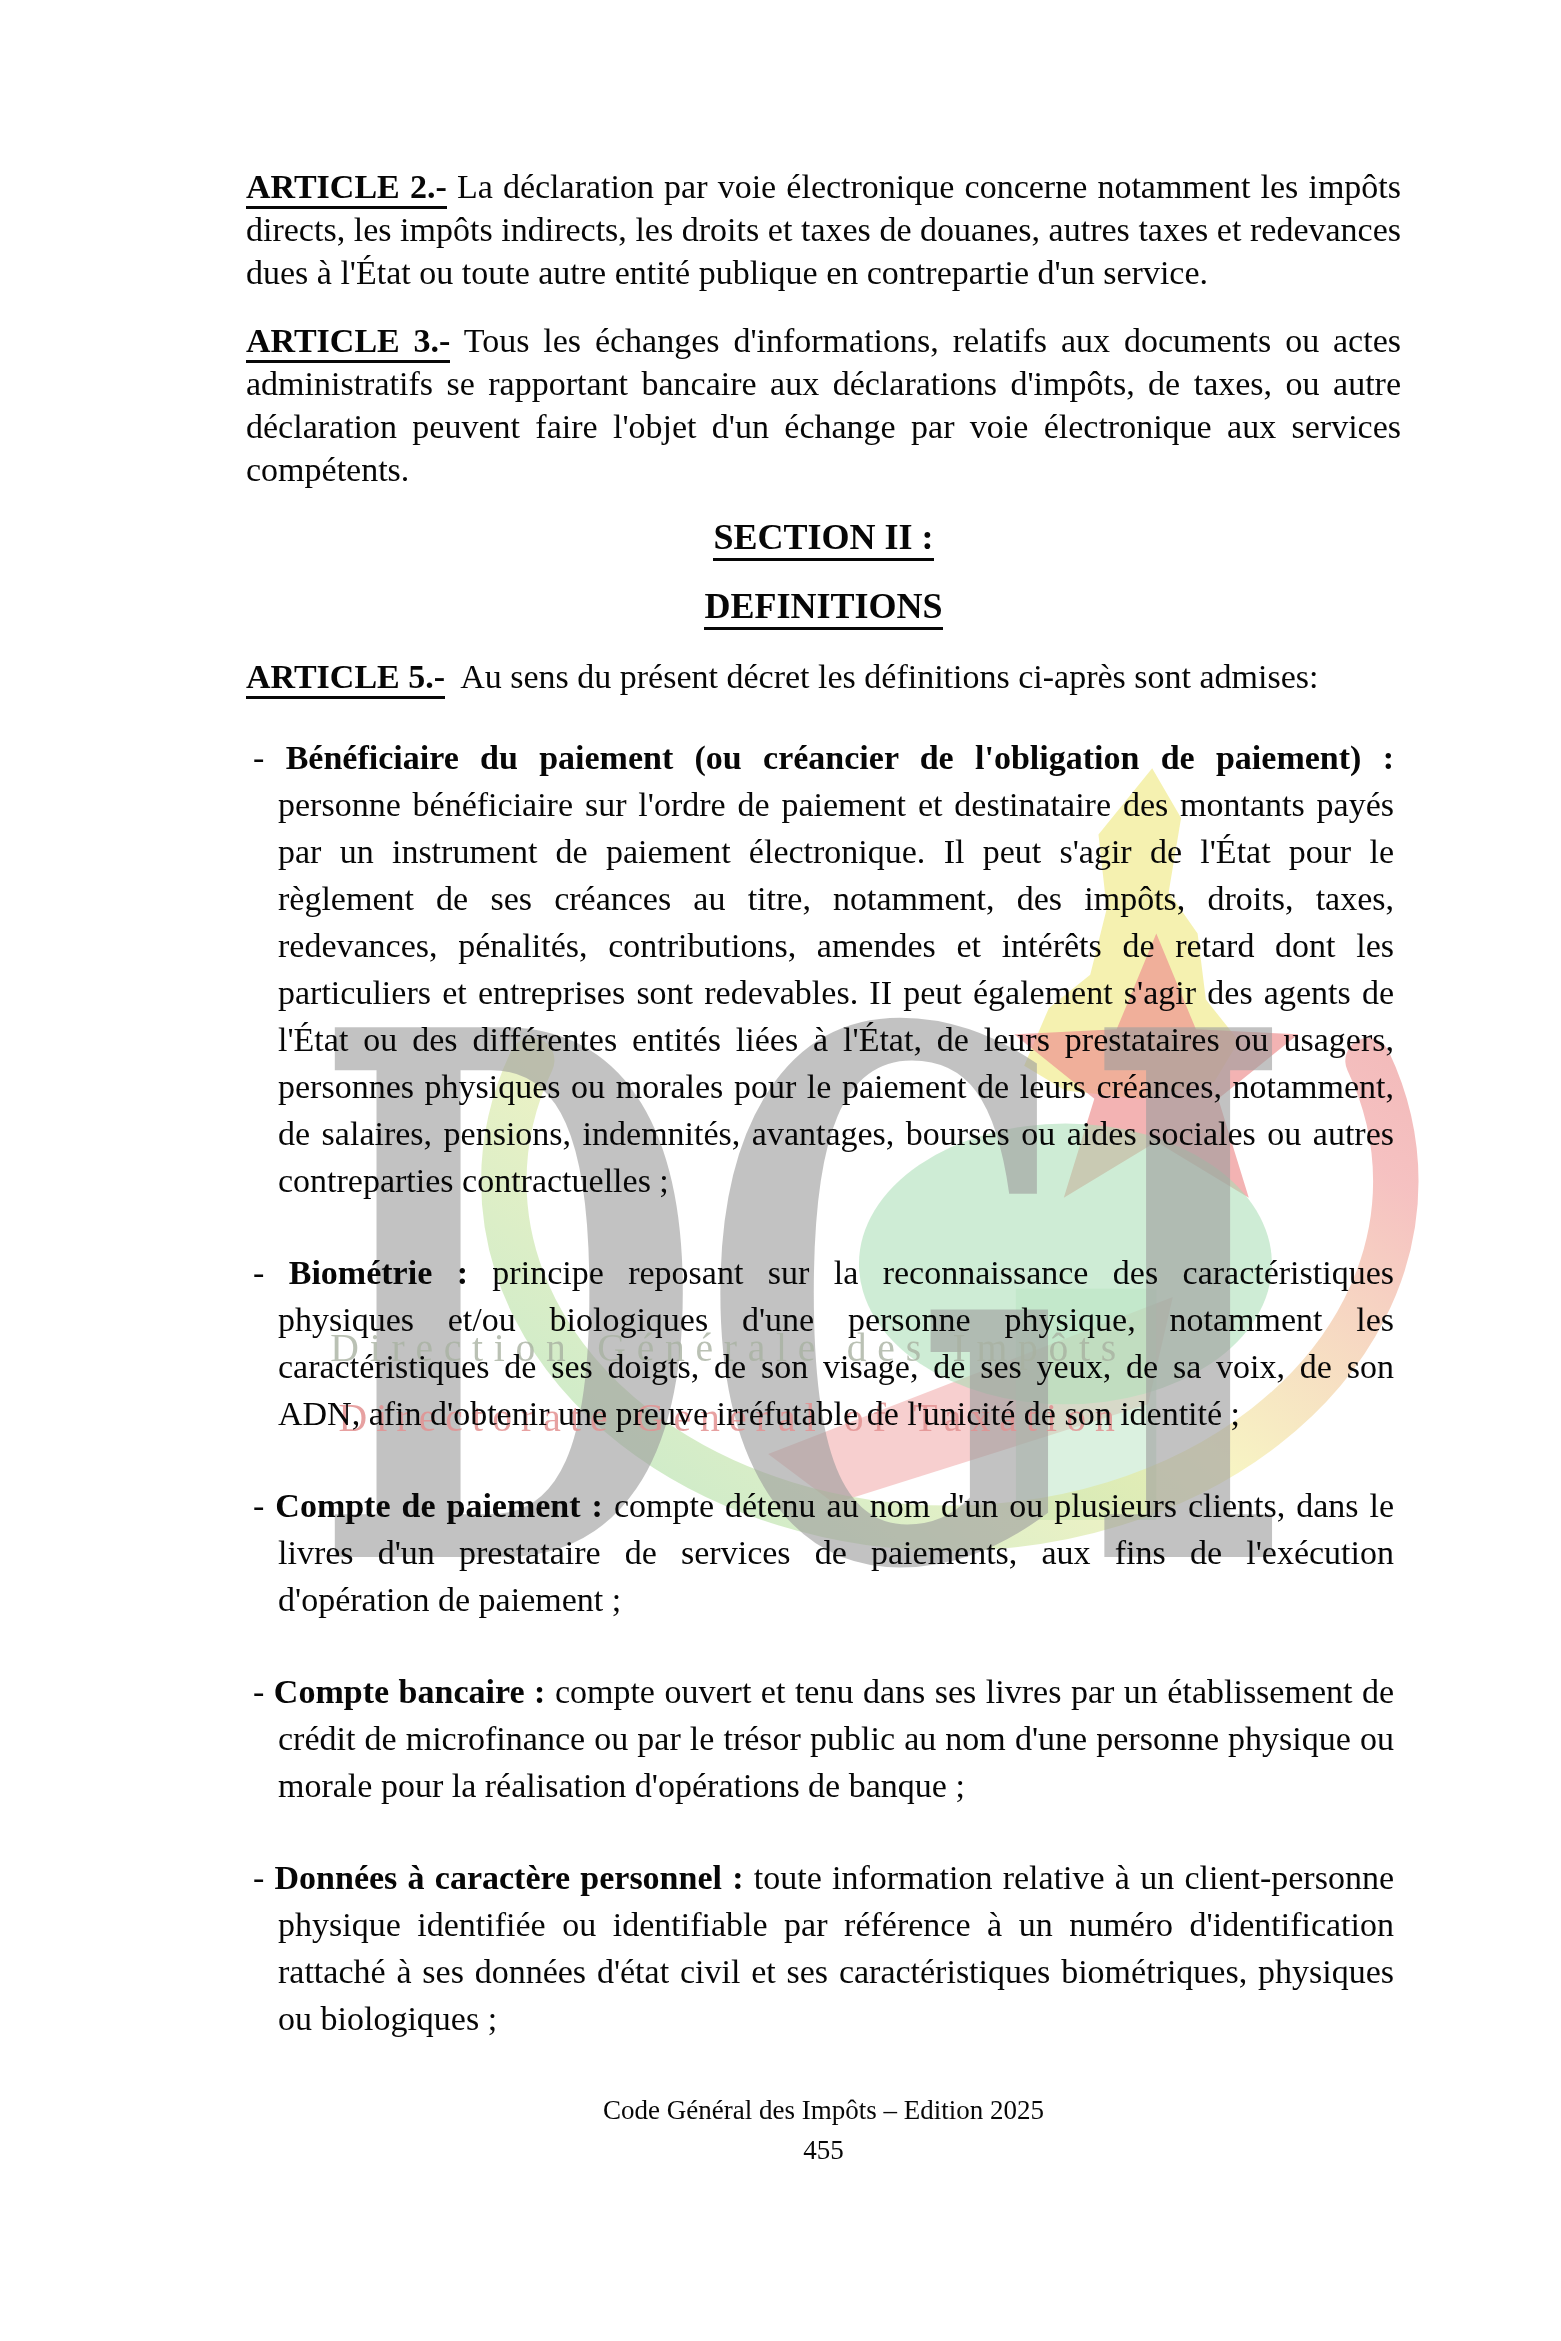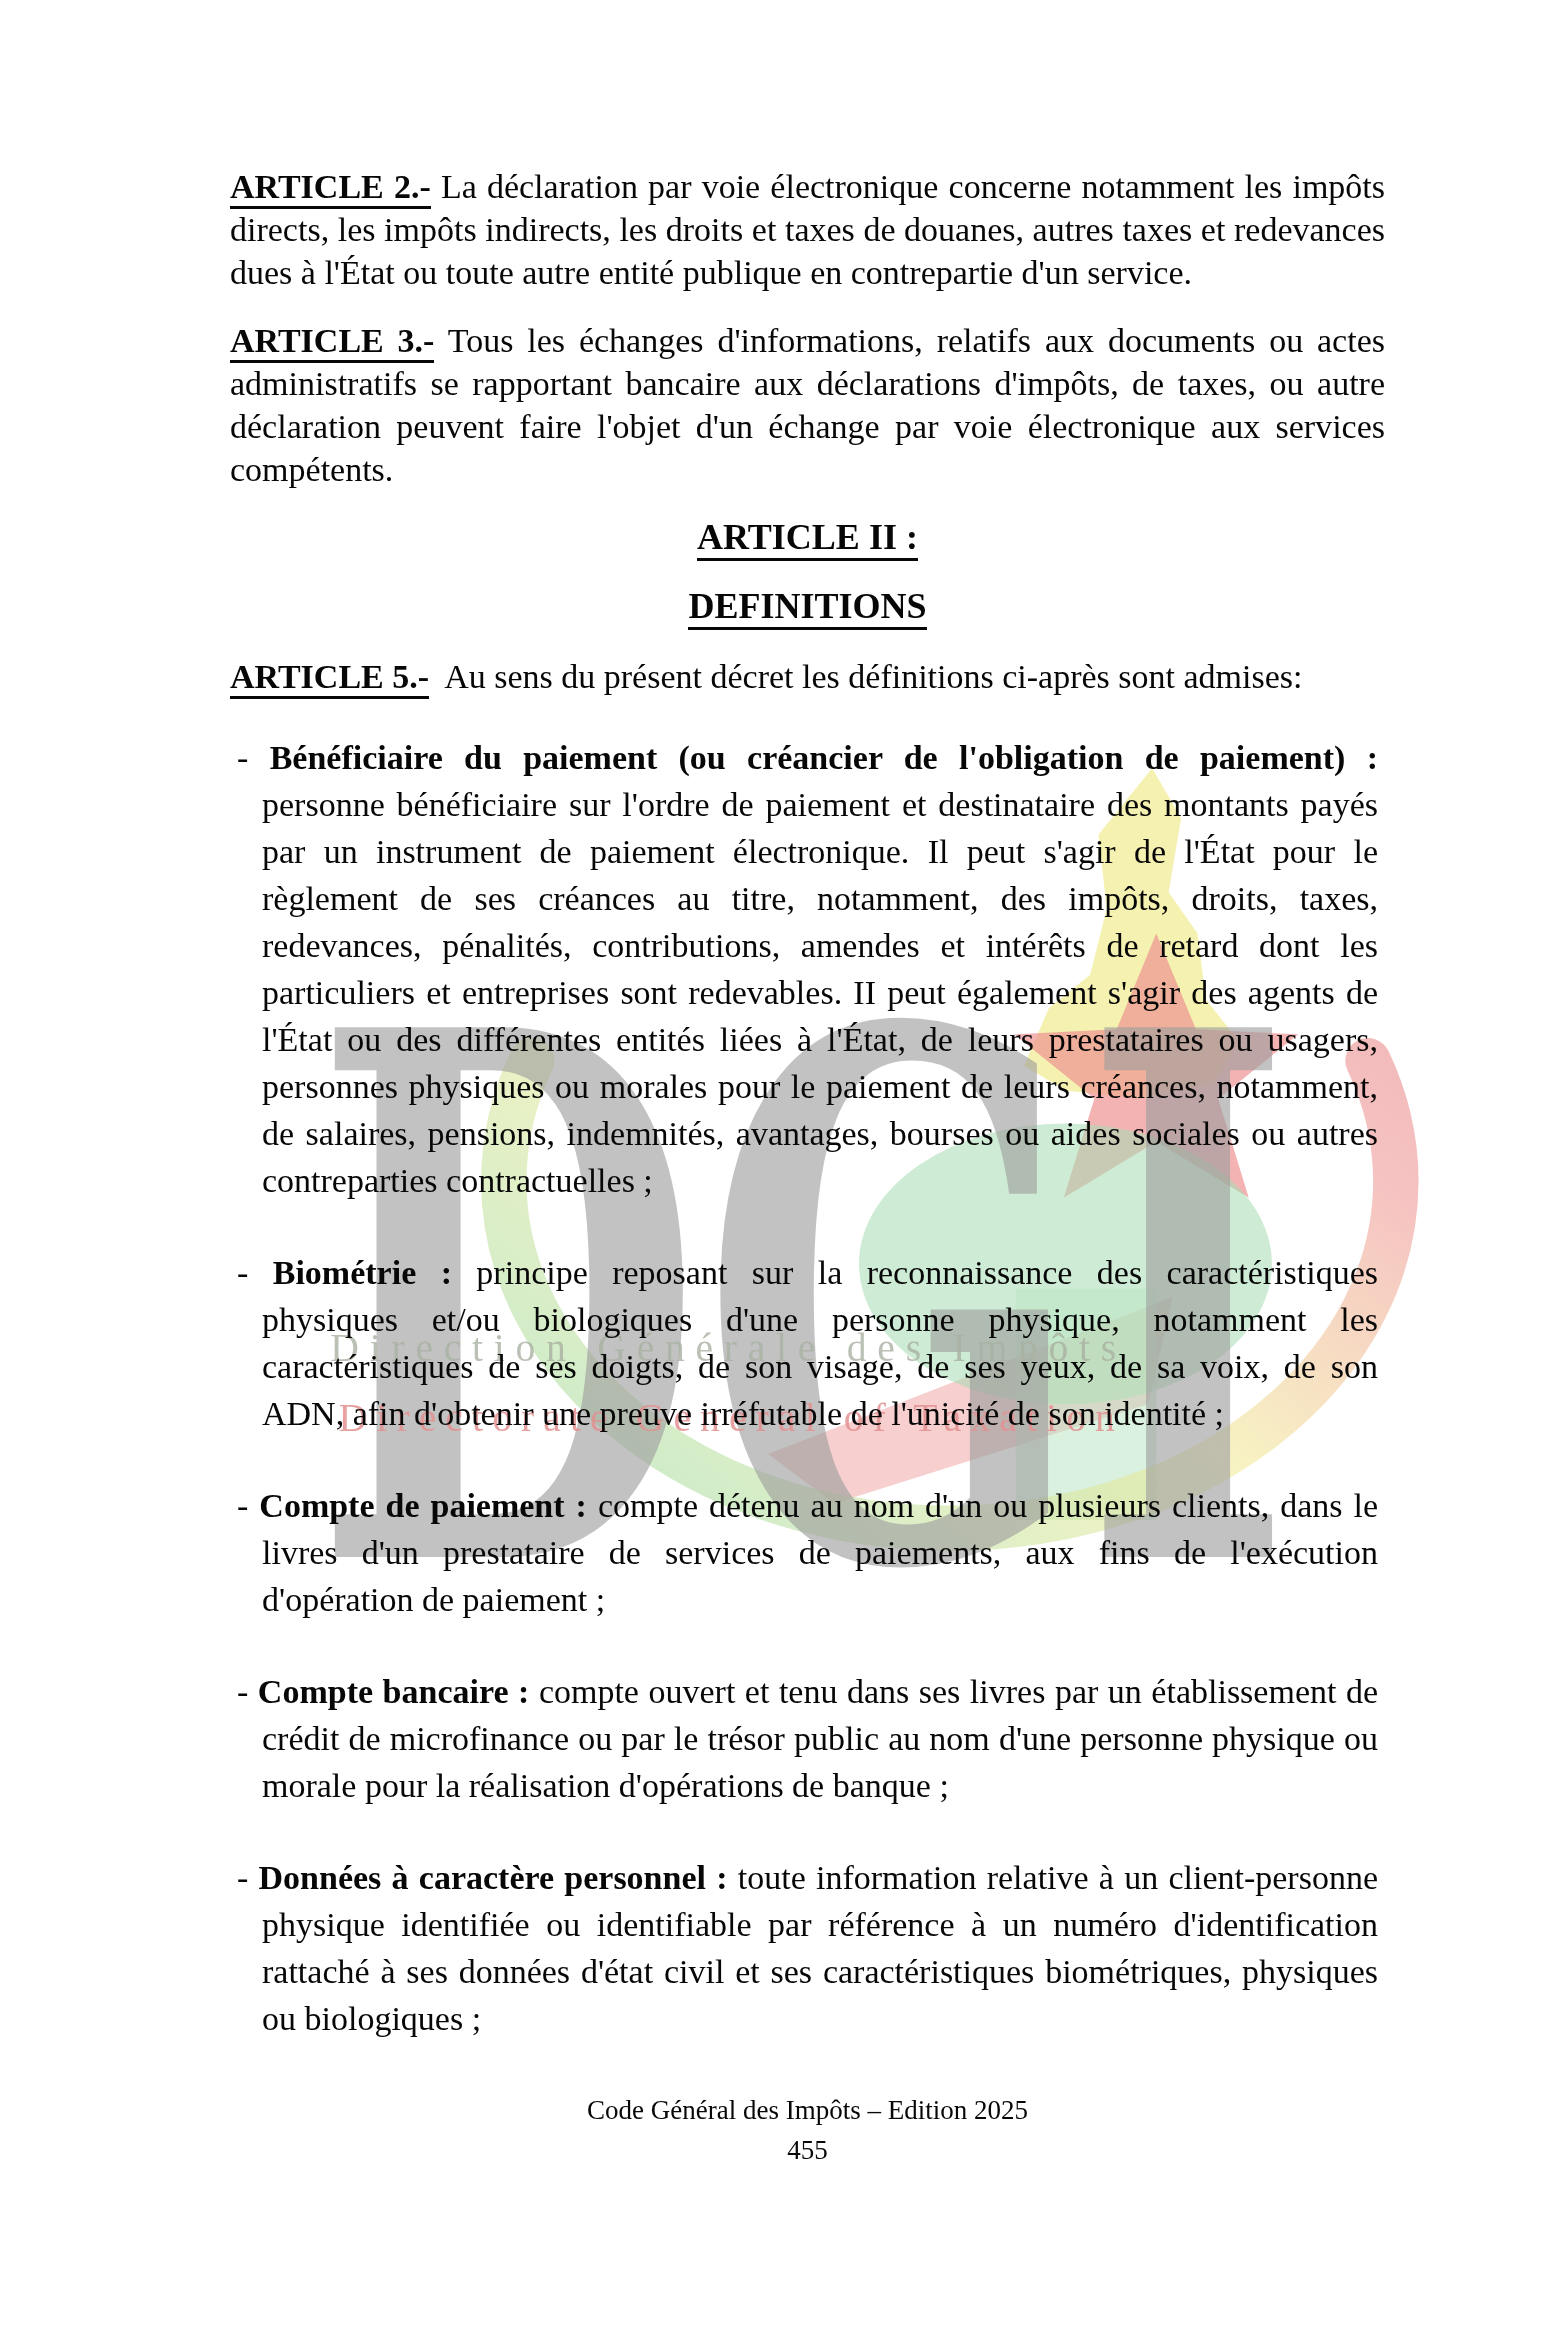--- a/index.html
+++ b/index.html
@@ -14,21 +14,21 @@
   .page { position: relative; width: 1561px; height: 2342px; background: #fff; }
 
   
   .watermark {
     position: absolute; left: 0; top: 0; width: 1308px; height: 2342px;
     z-index: 0; pointer-events: none;
   }
 
   
   .content {
-    position: absolute; left: 230px; top: 165px; width: 1155px;
+    position: absolute; left: 246px; top: 165px; width: 1155px;
     z-index: 1;
     font-size: 34px; line-height: 43px;
     text-align: justify;
   }
   .b { font-weight: bold; }
   .u { border-bottom: 3.3px solid #070707; padding-bottom: 0.8px; }
   p.article { margin: 0 0 25px 0; }
   h2.section-head {
     margin: 5px 0 26.4px 0;
     text-align: center;
@@ -86,21 +86,21 @@
       <text x="410" y="1732" font-family="'Liberation Serif',serif" font-size="48" letter-spacing="11" fill="#e39191" opacity="0.85">Directorate General of Taxation</text>
     </svg>
   </div>
 
   <div class="content">
 
     <p class="article"><span class="b u">ARTICLE 2.-</span> <span>La déclaration par voie électronique concerne notamment les impôts directs, les impôts indirects, les droits et taxes de douanes, autres taxes et redevances dues à l'État ou toute autre entité publique en contrepartie d'un service.</span></p>
 
     <p class="article"><span class="b u">ARTICLE 3.-</span> <span>Tous les échanges d'informations, relatifs aux documents ou actes administratifs se rapportant bancaire aux déclarations d'impôts, de taxes, ou autre déclaration peuvent faire l'objet d'un échange par voie électronique aux services compétents.</span></p>
 
-    <h2 class="section-head"><span class="u">ARTICLE II :</span></h2>
+    <h2 class="section-head"><span class="u">SECTION II :</span></h2>
 
     <h2 class="section-head"><span class="u">DEFINITIONS</span></h2>
 
     <p class="article article4"><span class="b u">ARTICLE 5.-</span>&nbsp; <span>Au sens du présent décret les définitions ci-après sont admises:</span></p>
 
     <ul class="defs">
       <li><span>-</span> <span class="b">Bénéficiaire du paiement (ou créancier de l'obligation de paiement) :</span> <span>personne bénéficiaire sur l'ordre de paiement et destinataire des montants payés par un instrument de paiement électronique. Il peut s'agir de l'État pour le règlement de ses créances au titre, notamment, des impôts, droits, taxes, redevances, pénalités, contributions, amendes et intérêts de retard dont les particuliers et entreprises sont redevables. II peut également s'agir des agents de l'État ou des différentes entités liées à l'État, de leurs prestataires ou usagers, personnes physiques ou morales pour le paiement de leurs créances, notamment, de salaires, pensions, indemnités, avantages, bourses ou aides sociales ou autres contreparties contractuelles ;</span></li>
 
       <li><span>-</span> <span class="b">Biométrie :</span> <span>principe reposant sur la reconnaissance des caractéristiques physiques et/ou biologiques d'une personne physique, notamment les caractéristiques de ses doigts, de son visage, de ses yeux, de sa voix, de son ADN, afin d'obtenir une preuve irréfutable de l'unicité de son identité ;</span></li>
 

